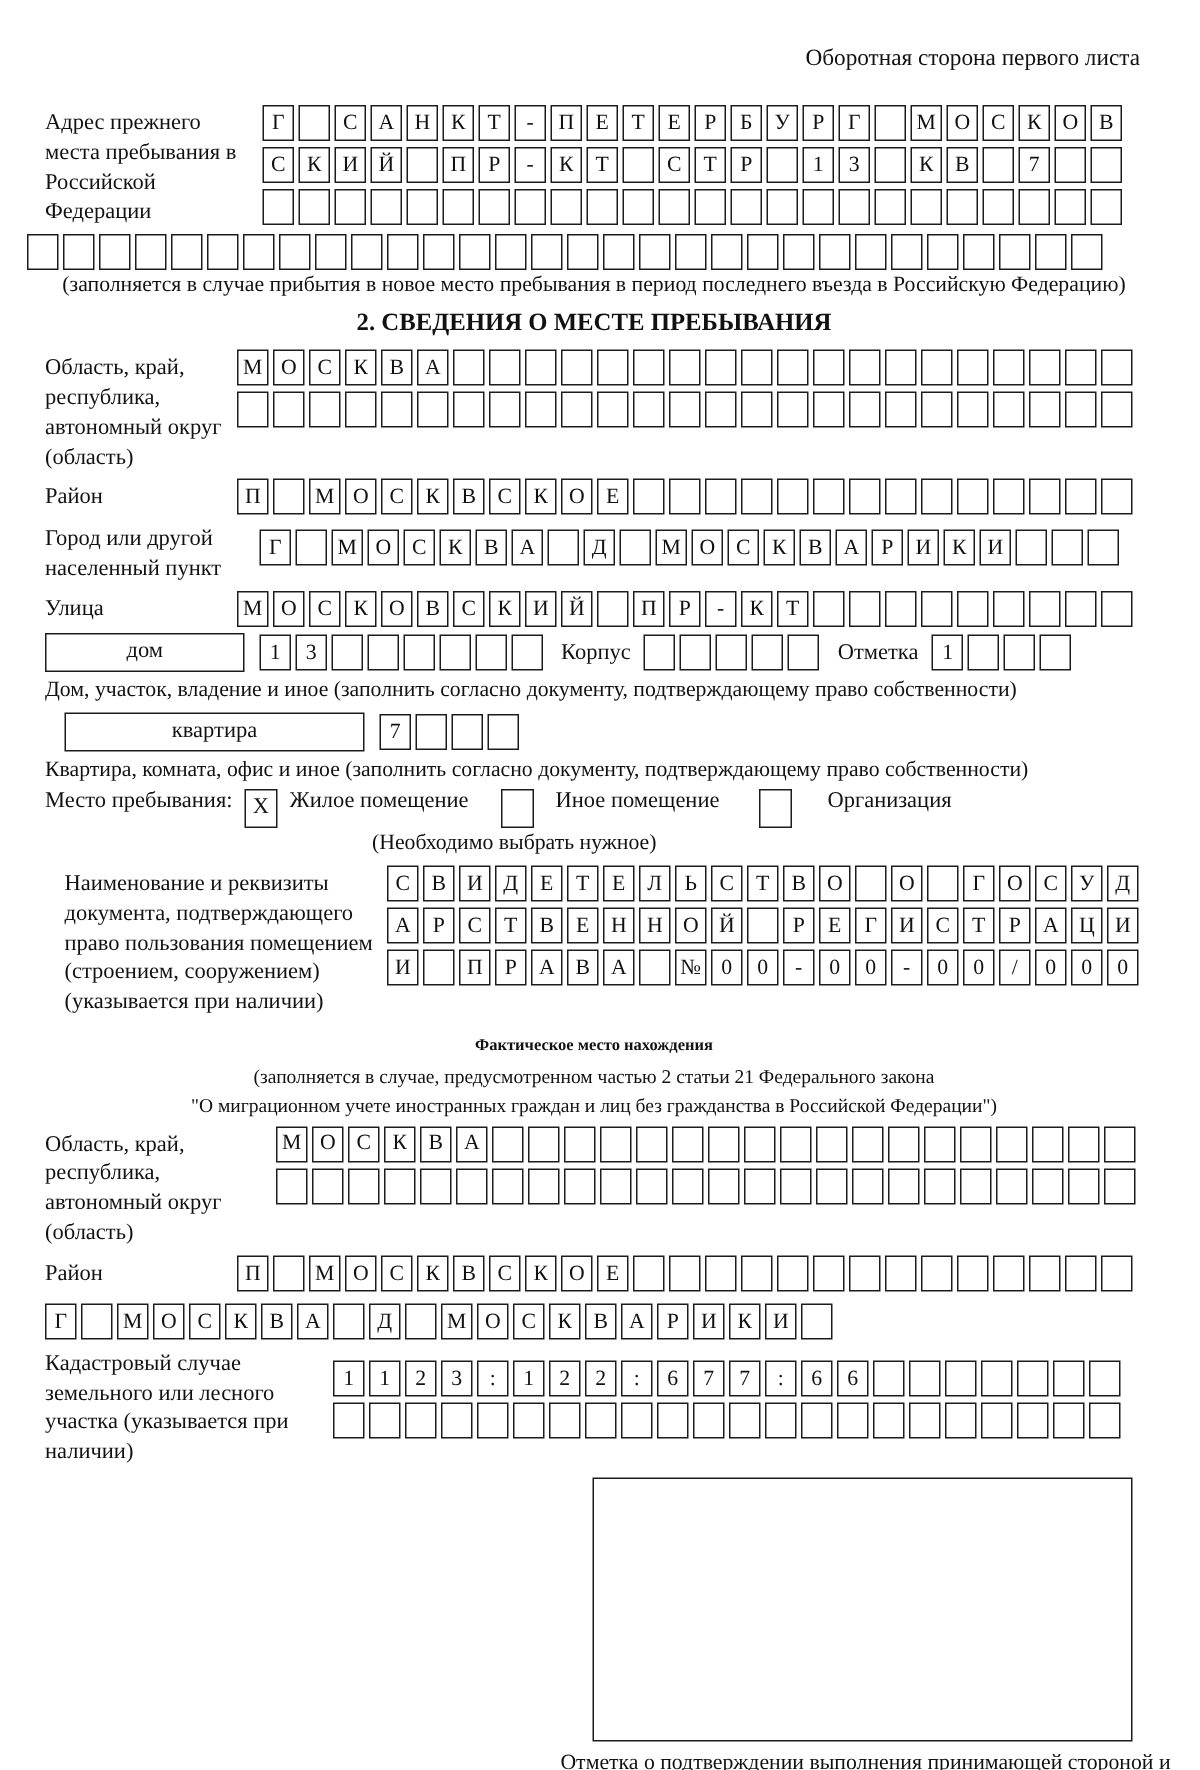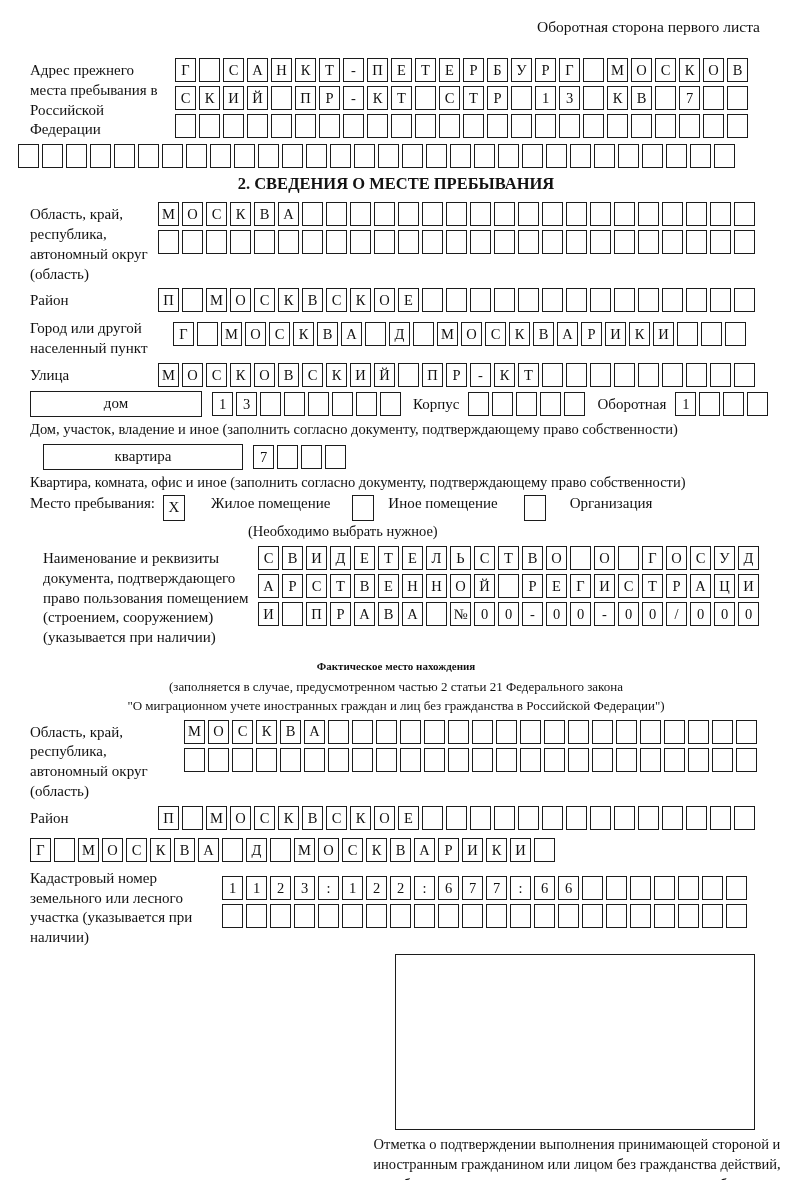--- a/index.html
+++ b/index.html
@@ -1,18 +1,18 @@
 <!DOCTYPE html>
 <html><head>
 <meta charset="utf-8">
 <style>
   html,body{margin:0;padding:0;background:#fff;}
   body{width:800px;height:1180px;font-family:"Liberation Serif","DejaVu Serif",serif;color:#111;}
   .sheet{position:relative;width:800px;height:1180px;box-sizing:border-box;padding:16px 38px 0 30px;overflow:hidden;}
-  .hdr-note{text-align:right;font-size:15.5px;margin:2px 2px 22px 0;}
+  .hdr-note{text-align:right;font-size:15.5px;margin:14px 2px 22px 0;}
   
   .boxes{display:flex;flex-wrap:nowrap;}
   .cb{box-sizing:border-box;flex:0 0 auto;width:21px;height:24px;margin-right:3px;
       border:1.5px solid #1c1c1c;display:inline-flex;align-items:center;justify-content:center;
       font-size:14.5px;line-height:1;}
   .boxcol{display:flex;flex-direction:column;gap:4px;}
   .frow{display:flex;align-items:flex-start;margin-bottom:4px;}
   .flbl{box-sizing:border-box;padding-top:3px;padding-right:8px;font-size:15px;line-height:1.32;}
   .caption{font-size:14.5px;}
   .center{text-align:center;}
@@ -145,20 +145,21 @@
       <span class="cb"></span>
       <span class="cb"></span>
       <span class="cb"></span>
       <span class="cb"></span>
       <span class="cb"></span>
       <span class="cb"></span>
       <span class="cb"></span>
       <span class="cb"></span>
       <span class="cb"></span>
     </div>
+  <div class="caption center mt2">(заполняется в случае прибытия в новое место пребывания в период последнего въезда в Российскую Федерацию)</div>
 
   <div class="sec-title">2. СВЕДЕНИЯ О МЕСТЕ ПРЕБЫВАНИЯ</div>
 
   <div class="frow">
     <div class="flbl" style="flex:0 0 128px;">Область, край, республика, автономный округ (область)</div>
     <div class="boxcol">
       <div class="boxes">
           <span class="cb">М</span>
           <span class="cb">О</span>
           <span class="cb">С</span>
@@ -301,40 +302,40 @@
         <span class="cb"></span>
         <span class="cb"></span>
         <span class="cb"></span>
         <span class="cb"></span>
         <span class="cb"></span>
         <span class="cb"></span>
       </div>
   </div>
 
   <div class="frow mt4" style="align-items:center;">
-    <div class="lblbox" style="width:172px;">дом</div>
+    <div class="lblbox" style="width:133px;">дом</div>
     <div class="boxes" style="margin-left:10px;">
         <span class="cb">1</span>
         <span class="cb">3</span>
         <span class="cb"></span>
         <span class="cb"></span>
         <span class="cb"></span>
         <span class="cb"></span>
         <span class="cb"></span>
         <span class="cb"></span>
       </div>
     <div class="inlbl">Корпус</div>
     <div class="boxes">
         <span class="cb"></span>
         <span class="cb"></span>
         <span class="cb"></span>
         <span class="cb"></span>
         <span class="cb"></span>
       </div>
-    <div class="inlbl">Оборотная</div>
+    <div class="inlbl">Отметка</div>
     <div class="boxes">
         <span class="cb">1</span>
         <span class="cb"></span>
         <span class="cb"></span>
         <span class="cb"></span>
       </div>
   </div>
   <div class="caption mt2">Дом, участок, владение и иное (заполнить согласно документу, подтверждающему право собственности)</div>
 
   <div class="frow mt6" style="align-items:center;">
@@ -344,21 +345,21 @@
         <span class="cb"></span>
         <span class="cb"></span>
         <span class="cb"></span>
       </div>
   </div>
   <div class="caption mt2">Квартира, комната, офис и иное (заполнить согласно документу, подтверждающему право собственности)</div>
 
   <div class="mesto-row">
     <span>Место пребывания:</span>
     <span class="chk" style="margin-left:8px;">X</span>
-    <span style="margin-left:26px;">Жилое помещение</span>
+    <span style="margin-left:8px;">Жилое помещение</span>
     <span class="chk" style="margin-left:22px;"></span>
     <span style="margin-left:14px;">Иное помещение</span>
     <span class="chk" style="margin-left:26px;"></span>
     <span style="margin-left:24px;">Организация</span>
   </div>
   <div class="caption" style="margin-left:218px;">(Необходимо выбрать нужное)</div>
 
   <div class="frow mt6">
     <div class="flbl" style="flex:0 0 215px;">Наименование и реквизиты документа, подтверждающего право пользования помещением (строением, сооружением) (указывается при наличии)</div>
     <div class="boxcol">
@@ -550,21 +551,21 @@
         <span class="cb">А</span>
         <span class="cb">Р</span>
         <span class="cb">И</span>
         <span class="cb">К</span>
         <span class="cb">И</span>
         <span class="cb"></span>
       </div>
   </div>
 
   <div class="frow">
-    <div class="flbl" style="flex:0 0 192px;">Кадастровый номер земельного или лесного участка (указывается при наличии)</div>
+    <div class="flbl" style="flex:0 0 192px;">Кадастровый случае земельного или лесного участка (указывается при наличии)</div>
     <div class="boxcol" style="margin-top:10px;">
       <div class="boxes">
           <span class="cb">1</span>
           <span class="cb">1</span>
           <span class="cb">2</span>
           <span class="cb">3</span>
           <span class="cb">:</span>
           <span class="cb">1</span>
           <span class="cb">2</span>
           <span class="cb">2</span>

